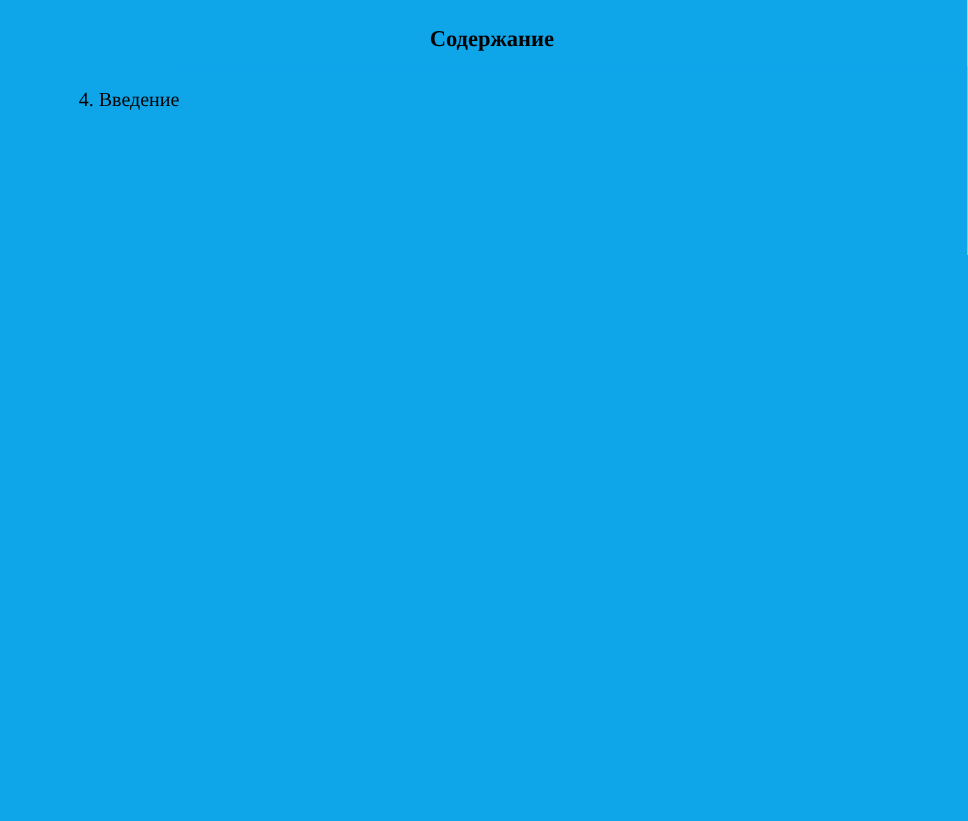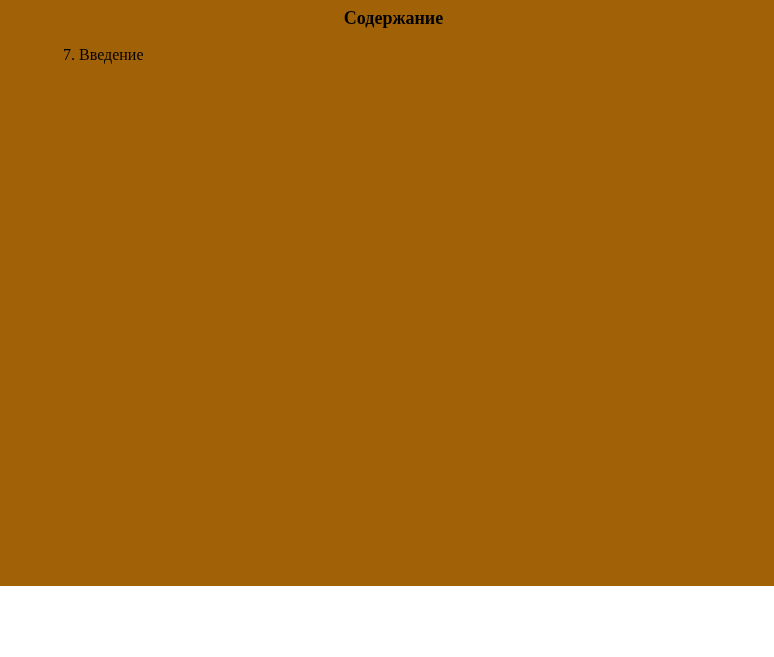--- a/index.html
+++ b/index.html
@@ -2,26 +2,26 @@
 <html><head>
 <meta charset="utf-8">
 <style>
   html, body {
     margin: 0;
     padding: 0;
     background: #ffffff;
   }
   .page {
     width: 774px;
-    height: 586px;
+    height: 657px;
     box-sizing: border-box;
-    background: #a16207;
+    background: #0ea5e9;
     color: #000000;
     font-family: "Liberation Serif", serif;
-    padding: 4px 38px 8px 63px;
+    padding: 17px 38px 8px 63px;
     overflow: hidden;
   }
   .doc-title {
     font-size: 18px;
     font-weight: bold;
     text-align: center;
     margin: 2px 0 10px 0;
     line-height: 24px;
     
     margin-left: -12px;
@@ -54,19 +54,19 @@
   }
   .lvl0 { padding-left: 0; }
 </style>
 </head>
 <body>
 
 <div class="page">
   <h1 class="doc-title">Содержание</h1>
   <div class="toc">
   <div class="row lvl0">
-    <span class="label">7. Введение</span>
+    <span class="label">4. Введение</span>
     <span class="dots"></span>
     <span class="page">3</span>
   </div>
 
 </div>
 </div>
 
 </body></html>

